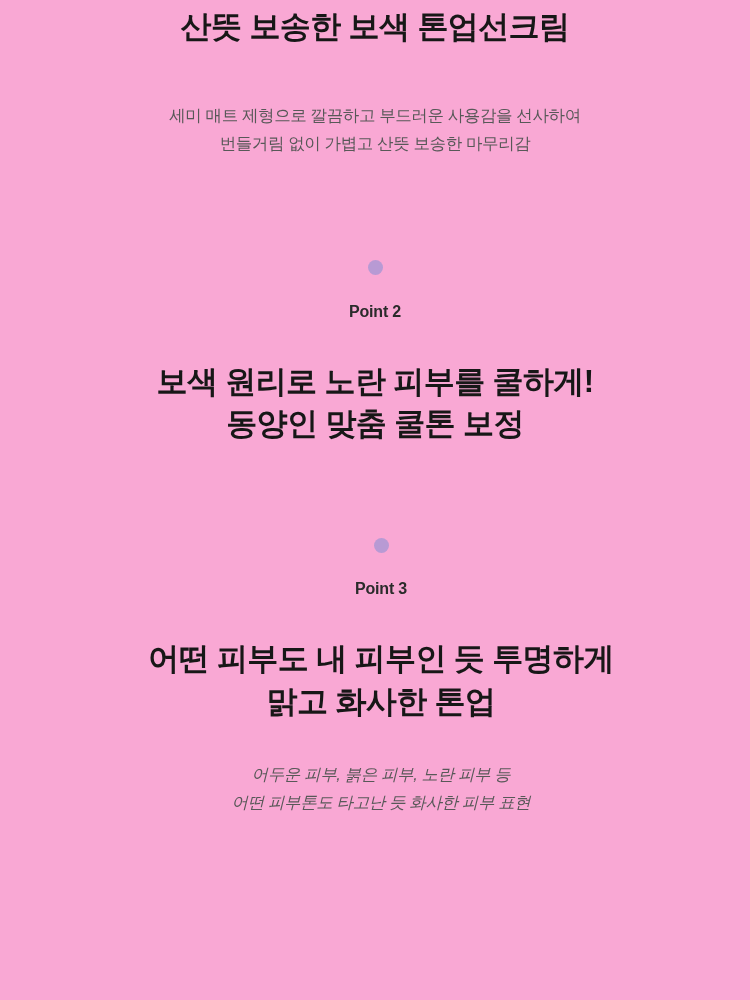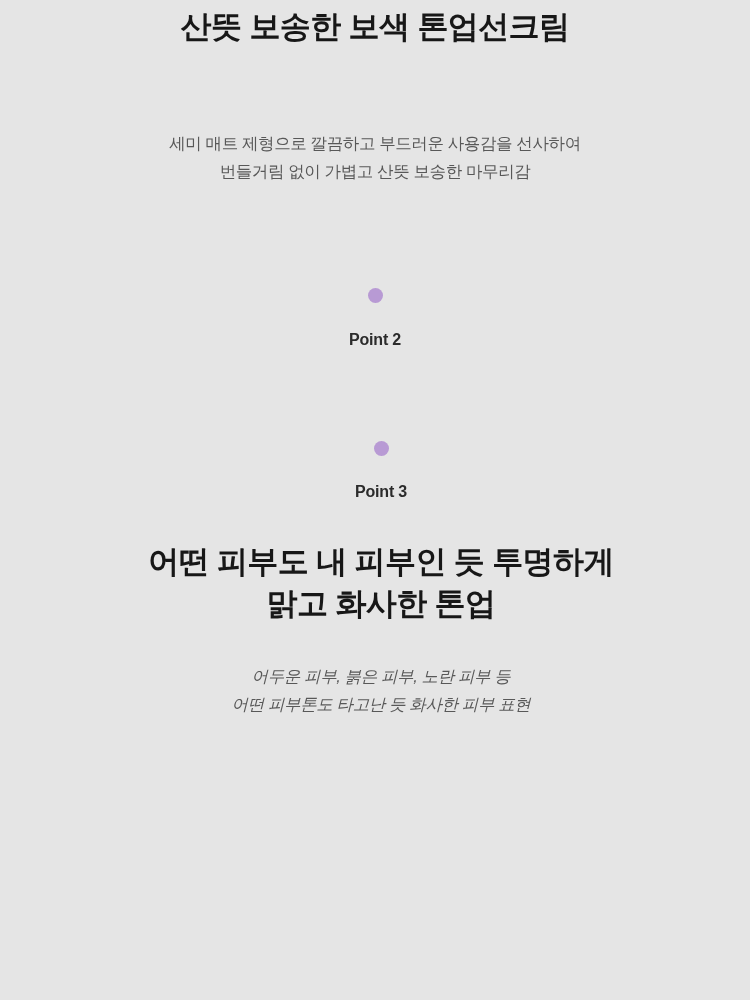--- a/index.html
+++ b/index.html
@@ -11,21 +11,21 @@
     width: 750px;
     height: 1000px;
     font-family: "Liberation Sans", sans-serif;
     color: #1a1a1a;
     overflow: hidden;
   }
   .page {
     width: 750px;
     height: 1000px;
     position: relative;
-    background: #e5e5e5;
+    background: #f9a8d4;
     display: flex;
     flex-direction: column;
     align-items: center;
   }
 
   .section {
     width: 100%;
     display: flex;
     flex-direction: column;
     align-items: center;
@@ -62,21 +62,21 @@
   .point-label {
     font-size: 16px;
     font-weight: bold;
     color: #2b2b2b;
     letter-spacing: -0.2px;
     margin: 0;
   }
 
   
   #sec-1 { margin-top: 6px; }
-  #sec-1 .subtext { margin-top: 80px; }
+  #sec-1 .subtext { margin-top: 52px; }
 
   #sec-2 { margin-top: 0; }
   #sec-2 .dot { margin-top: 102px; }
   #sec-2 .point-label { margin-top: 28px; }
   #sec-2 .headline { margin-top: 40px; }
   #sec-2 .subtext { margin-top: 50px; }
 
   #sec-3 { margin-top: 0; padding-left: 12px; }
   #sec-3 .dot { margin-top: 92px; }
   #sec-3 .point-label { margin-top: 27px; }
@@ -90,20 +90,22 @@
 
   <div class="section" id="sec-1">
     <h2 class="headline">산뜻 보송한 보색 톤업선크림</h2>
     <p class="subtext">세미 매트 제형으로 깔끔하고 부드러운 사용감을 선사하여
 번들거림 없이 가볍고 산뜻 보송한 마무리감</p>
   </div>
 
   <div class="section" id="sec-2">
     <div class="dot"></div>
     <div class="point-label">Point 2</div>
+    <h2 class="headline">보색 원리로 노란 피부를 쿨하게!
+동양인 맞춤 쿨톤 보정</h2>
   </div>
 
   <div class="section" id="sec-3">
     <div class="dot"></div>
     <div class="point-label">Point 3</div>
     <h2 class="headline">어떤 피부도 내 피부인 듯 투명하게
 맑고 화사한 톤업</h2>
     <p class="subtext">어두운 피부, 붉은 피부, 노란 피부 등
 어떤 피부톤도 타고난 듯 화사한 피부 표현</p>
   </div>

